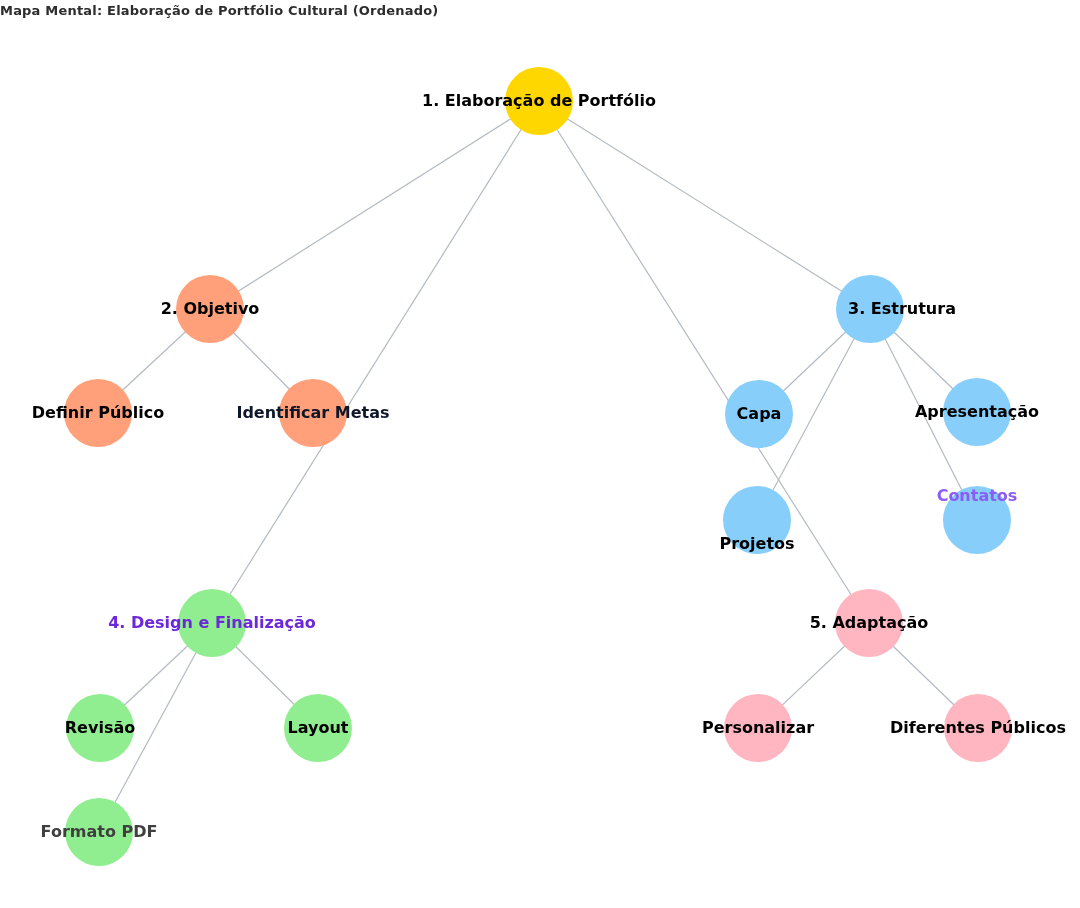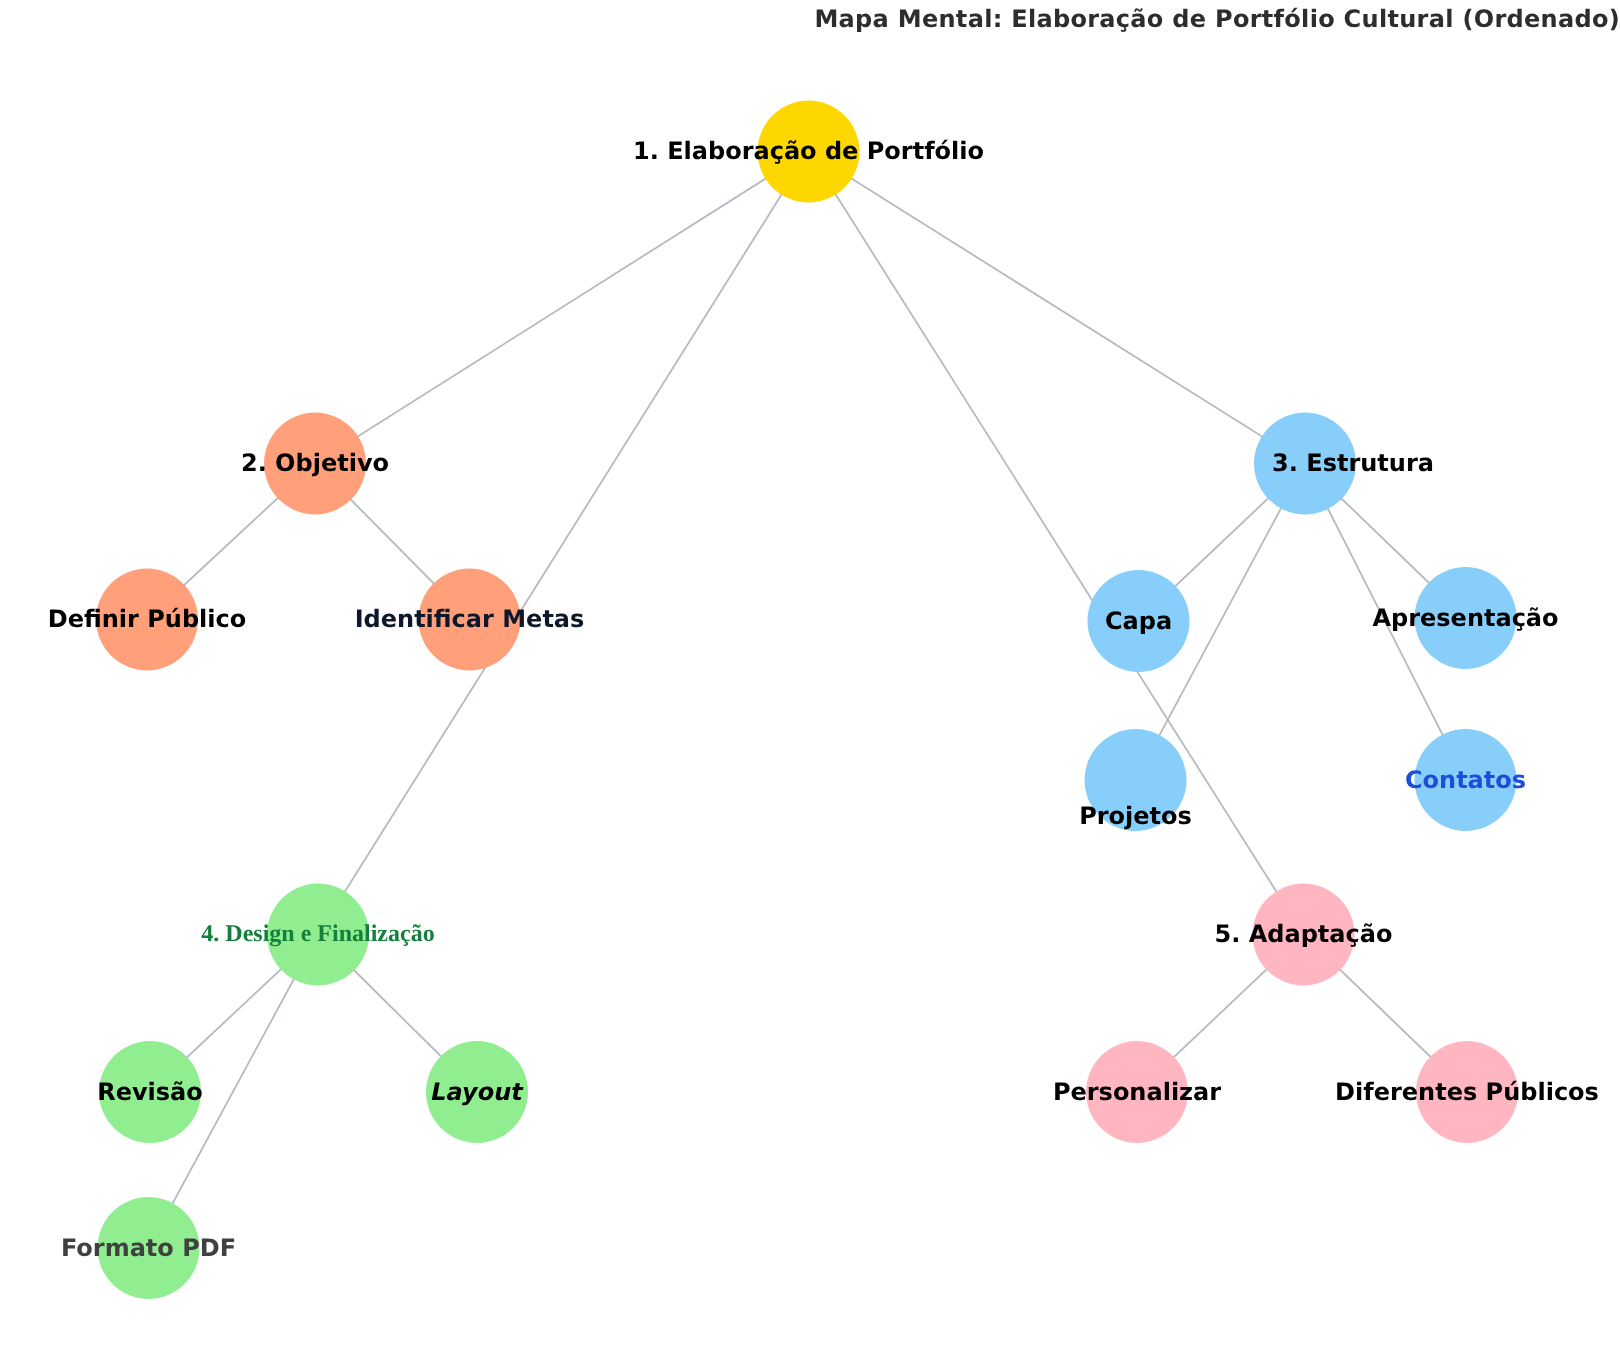--- a/index.html
+++ b/index.html
@@ -13,22 +13,22 @@
     height: 908px;
     background: #ffffff;
     overflow: hidden;
     font-family: "DejaVu Sans", sans-serif;
   }
   .diagram-title {
     position: absolute;
     top: 3px;
     left: 0;
     width: 100%;
-    text-align: right;
-    font-size: 16px;
+    text-align: left;
+    font-size: 13px;
     font-weight: bold;
     color: #2d2d2d;
     letter-spacing: 0.2px;
   }
   .mindmap-canvas {
     position: absolute;
     top: 0;
     left: 0;
     width: 1080px;
     height: 908px;
@@ -90,22 +90,22 @@
   </svg>
 
   <div class="node-label" style="left: 539px; top: 101px; color: rgb(0, 0, 0);">1. Elaboração de Portfólio</div>
   <div class="node-label" style="left: 210px; top: 309px; color: rgb(0, 0, 0);">2. Objetivo</div>
   <div class="node-label" style="left: 870px; top: 309px; color: rgb(0, 0, 0); margin-left: 32px;">3. Estrutura</div>
   <div class="node-label" style="left: 98px; top: 413px; color: rgb(0, 0, 0);">Definir Público</div>
   <div class="node-label" style="left: 313px; top: 413px; color: #0f172a;">Identificar Metas</div>
   <div class="node-label" style="left: 759px; top: 414px; color: rgb(0, 0, 0); text-align: center;">Capa</div>
   <div class="node-label" style="left: 977px; top: 412px; color: rgb(0, 0, 0);">Apresentação</div>
   <div class="node-label" style="left: 757px; top: 544px; color: rgb(0, 0, 0);">Projetos</div>
-  <div class="node-label" style="left: 977px; top: 520px; color: #1d4ed8;">Contatos</div>
-  <div class="node-label" style="left: 212px; top: 623px; color: #15803d; font-family: Liberation Serif, serif;">4. Design e Finalização</div>
+  <div class="node-label" style="left: 977px; top: 496px; color: #8b5cf6;">Contatos</div>
+  <div class="node-label" style="left: 212px; top: 623px; color: #6d28d9;">4. Design e Finalização</div>
   <div class="node-label" style="left: 869px; top: 623px; color: rgb(0, 0, 0);">5. Adaptação</div>
   <div class="node-label" style="left: 100px; top: 728px; color: rgb(0, 0, 0);">Revisão</div>
-  <div class="node-label" style="left: 318px; top: 728px; color: rgb(0, 0, 0); font-style: italic;">Layout</div>
+  <div class="node-label" style="left: 318px; top: 728px; color: rgb(0, 0, 0);">Layout</div>
   <div class="node-label" style="left: 758px; top: 728px; color: rgb(0, 0, 0);">Personalizar</div>
   <div class="node-label" style="left: 978px; top: 728px; color: rgb(0, 0, 0);">Diferentes Públicos</div>
   <div class="node-label" style="left: 99px; top: 832px; color: #404040;">Formato PDF</div>
 
 </div>
 
 </body></html>

